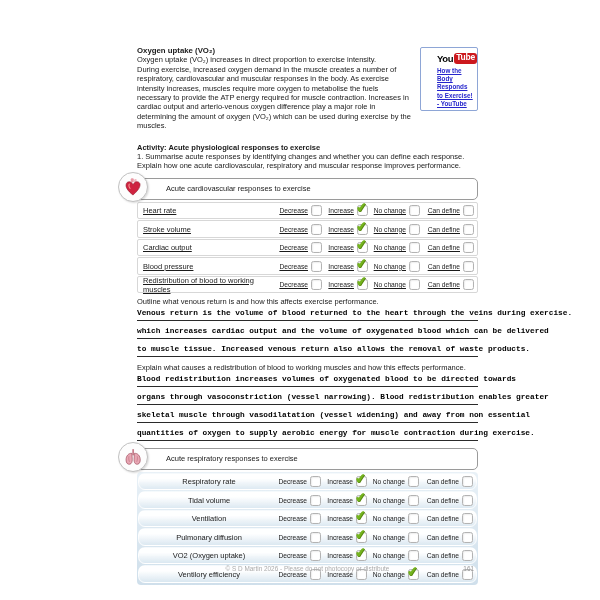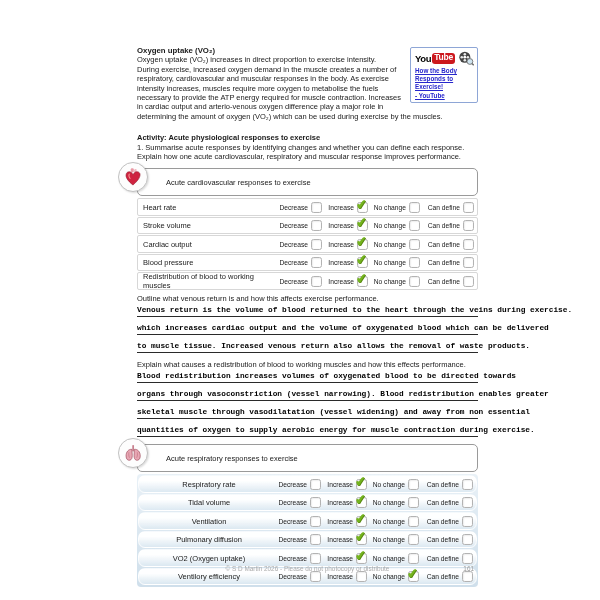--- a/index.html
+++ b/index.html
@@ -3,48 +3,48 @@
 <meta charset="utf-8">
 <style>
   * { box-sizing: border-box; margin: 0; padding: 0; }
   html,body { width:600px; height:600px; background:#ffffff; overflow:hidden;
     font-family:"Liberation Sans", sans-serif; color:#1a1a1a; }
   .page { position:absolute; left:137px; top:46px; width:341px; }
 
   
   .intro { font-size:7.5px; line-height:9.4px; }
   .intro-heading { font-size:7.8px; font-weight:bold; }
-  .video-box { float:right; width:68px; margin:1px 0 3px 6px; border:1px solid #8ea6d6;
-    border-radius:2px; background:#fff; padding:2px 3px 2px 4px; }
+  .video-box { float:right; width:58px; margin:1px 0 3px 6px; border:1px solid #8ea6d6;
+    border-radius:2px; background:#fff; padding:2px 3px 2px 16px; }
   .yt-logo-row { display:flex; align-items:center; gap:1px; }
   .yt-you { font-weight:bold; font-size:9.5px; color:#000; letter-spacing:-0.3px; }
   .yt-tube { background:#cc181e; color:#fff; font-weight:bold; font-size:8.5px;
     border-radius:3px; padding:0 2px 1px 2px; letter-spacing:-0.3px; }
   .reel { margin-left:2px; }
   .yt-link { display:block; color:#2626cc; font-size:6.3px; line-height:8.2px;
     font-weight:bold; text-decoration:underline; cursor:pointer; }
 
   
   .activity { margin-top:12px; font-size:7.5px; line-height:9.4px; }
   .activity-heading { font-weight:bold; }
 
   
-  .section-header { position:relative; margin-top:7px; height:28px; border:1px solid #9a9a9a;
+  .section-header { position:relative; margin-top:7px; height:22px; border:1px solid #9a9a9a;
     border-radius:5px; background:#fff; display:flex; align-items:center; padding-left:28px;
     font-size:7.5px; }
   .section-icon { position:absolute; left:-20px; top:-7px; width:30px; height:30px;
     border-radius:50%; background:#fdfdfd; border:1px solid #c2c2c2; display:flex;
     align-items:center; justify-content:center; z-index:2;
     box-shadow:1px 1px 2px rgba(0,0,0,0.15); }
 
   
   .table { margin-top:2px; }
   .t-row { display:flex; align-items:center; height:17.5px; padding:0 3px 0 5px;
     margin-bottom:1px; }
-  .cardio-table .t-row { background:#ffffff; border:1px solid #d7d7d7; border-radius:2px; }
+  .cardio-table .t-row { background:#ffffff; border:1px solid #d7d7d7; border-radius:2px;text-decoration:underline; }
   .resp-table { background:linear-gradient(180deg,#e9f1f7,#cfdfeb); border-radius:4px; padding:1px; }
   .resp-table .t-row { background:linear-gradient(180deg,rgba(255,255,255,0.97) 30%,rgba(219,232,241,0.85));
     border:1px solid rgba(255,255,255,0.7); border-radius:7px;text-align:center; }
   .row-label { flex:1; font-size:7.5px; }
   .opt { display:flex; align-items:center; justify-content:flex-end; gap:3px; }
   .opt-decrease { width:47px; } .opt-increase { width:46px; }
   .opt-no-change { width:52px; } .opt-can-define { width:54px; }
   .opt-label { font-size:6.7px; color:#222; }
   .cbx { position:relative; width:11px; height:11px; background:#fff; border:1px solid #b3b3b3;
     border-radius:2.5px; box-shadow:inset 0.5px 0.5px 1.5px rgba(0,0,0,0.12); flex:0 0 auto; }

